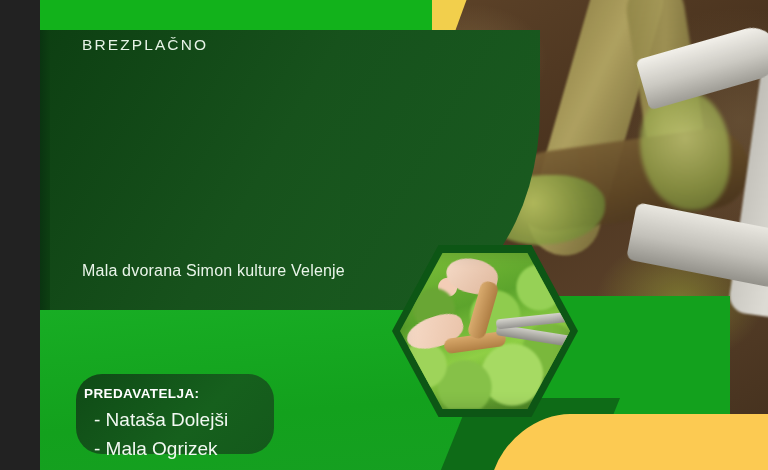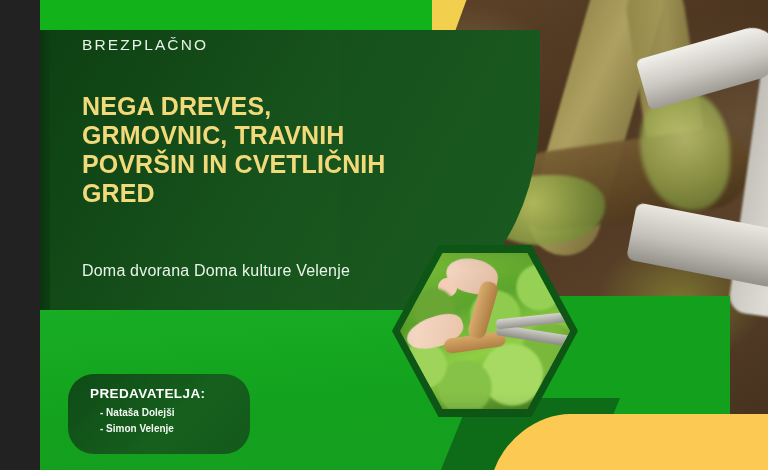--- a/index.html
+++ b/index.html
@@ -243,32 +243,32 @@
     color:#ffffff;
     font-size:16.5px; font-weight:bold; letter-spacing:.2px;
   }
   .venue-line{
     position:absolute; left:42px; top:262px;
     color:#eaf5ea;
     font-size:16px; font-weight:400; letter-spacing:.2px;
   }
 
   .speakers-box{
-    position:absolute; left:28px; top:374px;
-    width:182px; height:80px;
+    position:absolute; left:36px; top:374px;
+    width:198px; height:80px;
     background:linear-gradient(135deg,#0f4a16 0%,#16601d 60%,#14591b 100%);
     border-radius:26px;
-    padding:12px 0 0 22px;
+    padding:12px 0 0 8px;
   }
   .speakers-title{
     color:#ffffff; font-size:13.5px; font-weight:bold; letter-spacing:.4px;
     margin-bottom:4px;
   }
   .speaker{
-    color:#f2f9f2; font-size:10px; font-weight:700; line-height:1.55;
+    color:#f2f9f2; font-size:19px; font-weight:400; line-height:1.55;
     padding-left:10px;
   }
 </style>
 </head>
 <body>
 
 <div class="poster">
 
   <div class="bg-photo">
     <div class="branch-a"></div>
@@ -306,23 +306,22 @@
       <div class="shear-a"></div>
       <div class="shear-b"></div>
       <div class="hex-glow"></div>
     </div>
   </div>
 
   <div class="kicker">
     <div>BREZPLAČNO</div>
   </div>
 
-  <div class="headline">NEGA DREVES, GRMOVNIC, TRAVNIH POVRŠIN IN CVETLIČNIH GRED</div>
-
-  <div class="venue-line">Doma dvorana Doma kulture Velenje</div>
+
+  <div class="venue-line">Mala dvorana Simon kulture Velenje</div>
 
   <div class="speakers-box">
     <div class="speakers-title">PREDAVATELJA:</div>
     <div class="speaker">- Nataša Dolejši</div>
-    <div class="speaker">- Simon Velenje</div>
+    <div class="speaker">- Mala Ogrizek</div>
   </div>
 
 </div>
 
 </body></html>

